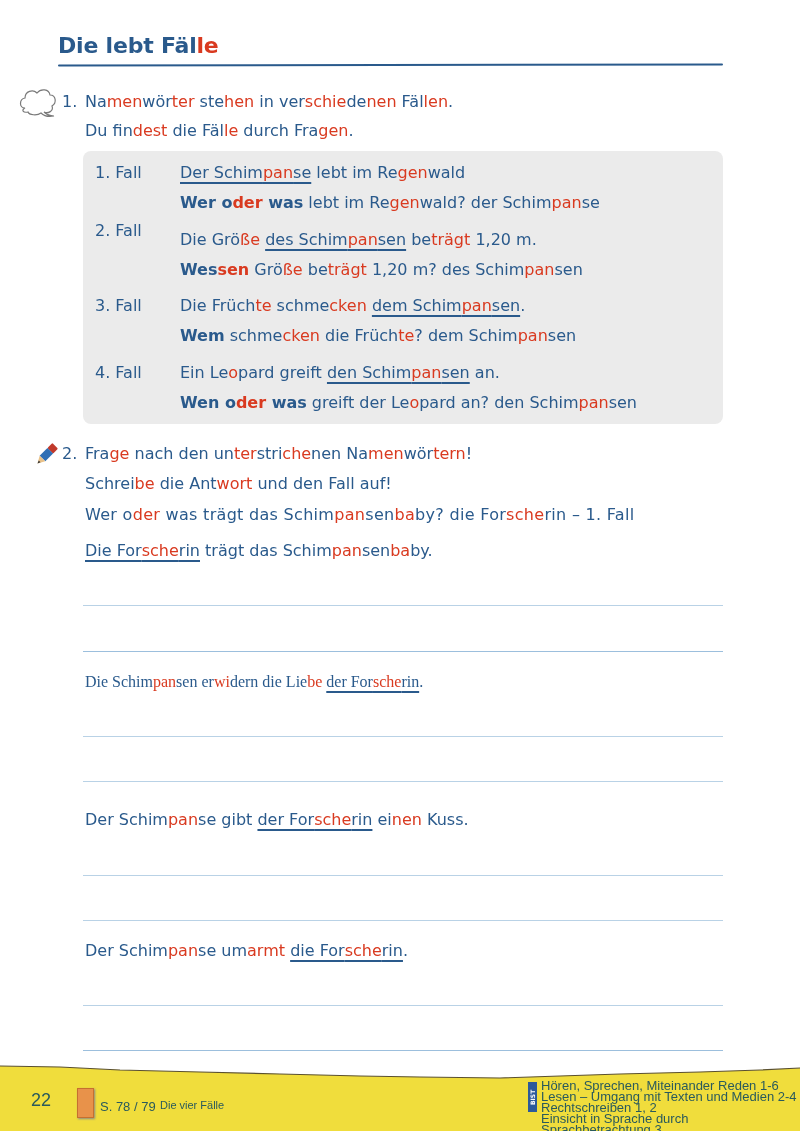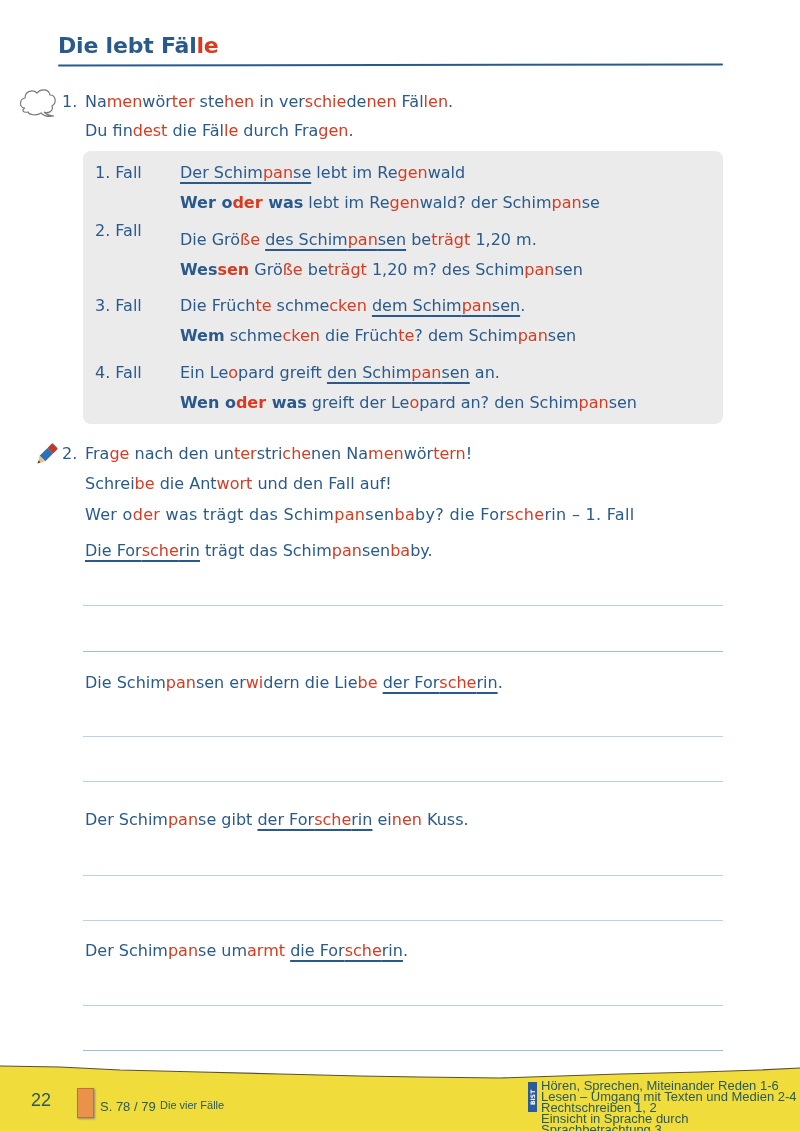--- a/index.html
+++ b/index.html
@@ -79,21 +79,21 @@
 </div>
 <div class="task-num" style="left:62px;top:444px;">2.</div>
 <div class="line" style="left:85px;top:444px;"><span class="b">Fra</span><span class="r">ge</span><span class="b"> nach den un</span><span class="r">ter</span><span class="b">stri</span><span class="r">che</span><span class="b">nen Na</span><span class="r">men</span><span class="b">wör</span><span class="r">tern</span><span class="b">!</span></div>
 <div class="line" style="left:85px;top:474px;"><span class="b">Schrei</span><span class="r">be</span><span class="b"> die Ant</span><span class="r">wort</span><span class="b"> und den Fall auf!</span></div>
 <div class="line hand" style="left:85px;top:505px;"><span class="b">Wer o</span><span class="r">der</span><span class="b"> was trägt das Schim</span><span class="r">pan</span><span class="b">sen</span><span class="r">ba</span><span class="b">by? die For</span><span class="r">sche</span><span class="b">rin – 1. Fall</span></div>
 
 <div class="line" style="left:85px;top:541px;"><span class="b u">Die For</span><span class="r u">sche</span><span class="b u">rin</span><span class="b"> trägt das Schim</span><span class="r">pan</span><span class="b">sen</span><span class="r">ba</span><span class="b">by.</span></div>
 <div class="write-line" style="top:605px;"></div>
 <div class="write-line dark" style="top:651px;"></div>
 
-<div class="line" style="left:85px;top:673px;"><span class="b">Die Schim</span><span class="r">pan</span><span class="b">sen er</span><span class="r">wi</span><span class="b">dern die Lie</span><span class="r">be</span><span class="b"> </span><span class="b u">der For</span><span class="r u">sche</span><span class="b u">rin</span><span class="b">.</span></div>
+<div class="line" style="left:85px;top:673px;font-family:Liberation Serif, serif;"><span class="b">Die Schim</span><span class="r">pan</span><span class="b">sen er</span><span class="r">wi</span><span class="b">dern die Lie</span><span class="r">be</span><span class="b"> </span><span class="b u">der For</span><span class="r u">sche</span><span class="b u">rin</span><span class="b">.</span></div>
 <div class="write-line" style="top:736px;"></div>
 <div class="write-line" style="top:781px;"></div>
 
 <div class="line" style="left:85px;top:810px;"><span class="b">Der Schim</span><span class="r">pan</span><span class="b">se gibt </span><span class="b u">der For</span><span class="r u">sche</span><span class="b u">rin</span><span class="b"> ei</span><span class="r">nen</span><span class="b"> Kuss.</span></div>
 <div class="write-line" style="top:875px;"></div>
 <div class="write-line" style="top:920px;"></div>
 
 <div class="line" style="left:85px;top:941px;text-align:right;"><span class="b">Der Schim</span><span class="r">pan</span><span class="b">se um</span><span class="r">armt</span><span class="b"> </span><span class="b u">die For</span><span class="r u">sche</span><span class="b u">rin</span><span class="b">.</span></div>
 <div class="write-line" style="top:1005px;"></div>
 <div class="write-line dark" style="top:1050px;"></div>

